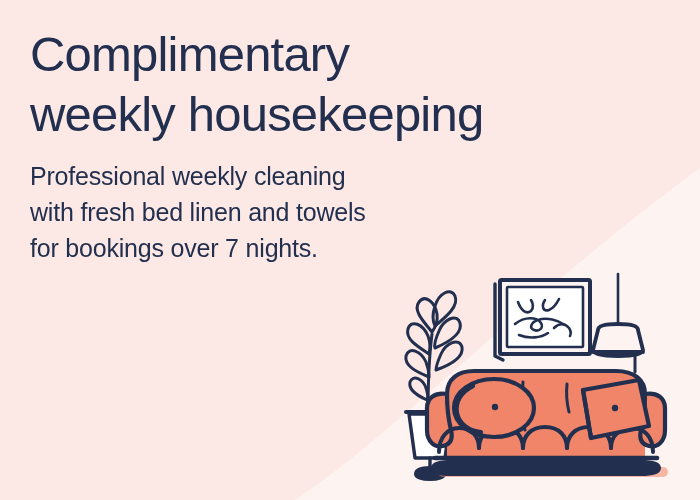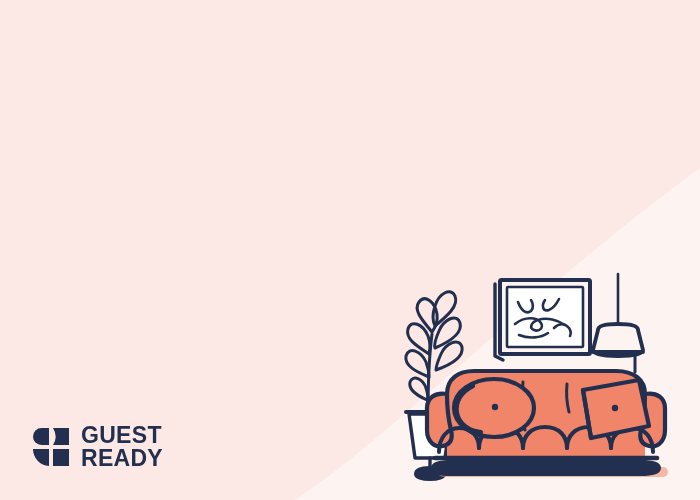--- a/index.html
+++ b/index.html
@@ -77,35 +77,28 @@
 </style>
 </head>
 <body>
 
 <div id="canvas">
 
   <svg id="bg-wedge" viewBox="0 0 700 500" preserveAspectRatio="none" aria-hidden="true">
     <path d="M295,500 C400,430 520,300 700,168 L700,500 Z" fill="#FDF3F0"></path>
   </svg>
 
+  <div id="text-block">
+    <h1 id="headline">Complimentary
+weekly housekeeping</h1>
+    <p id="subcopy">Professional weekly cleaning
+with fresh bed linen and towels
+for bookings over 7 nights.</p>
+  </div>
 
-  <div id="logo">
-    <svg width="38" height="40" viewBox="0 0 38 40" aria-hidden="true">
-
-      <path d="M17 1 L17 18 L9.5 18 A8.5 8.5 0 0 1 9.5 1 Z" fill="#232F4E"></path>
-
-      <path d="M21 1 L37 1 L37 18 L21 18 A16 16 0 0 0 21 1 Z" fill="#232F4E"></path>
-
-      <path d="M1 22 L17 22 L17 39 A17 17 0 0 1 1 22 Z" fill="#232F4E"></path>
-
-      <rect x="21" y="22" width="16" height="17" fill="#232F4E"></rect>
-    </svg>
-    <div id="logo-wordmark">GUEST
-READY</div>
-  </div>
 
   <svg id="illustration" viewBox="0 0 300 238" aria-hidden="true">
     <g fill="none" stroke="#232F4E" stroke-width="3.4" stroke-linecap="round" stroke-linejoin="round">
 
       <g>
 
         <path d="M33 152 C33 120 34 95 37 72" stroke-width="3"></path>
 
         <path d="M37 70 C27 58 18 48 24 40 C30 32 40 40 42 52 C43 60 40 66 37 70 Z" stroke-width="3"></path>
         <path d="M40 64 C52 54 64 44 60 34 C56 25 44 31 40 44 C37 53 38 60 40 64 Z" stroke-width="3"></path>

